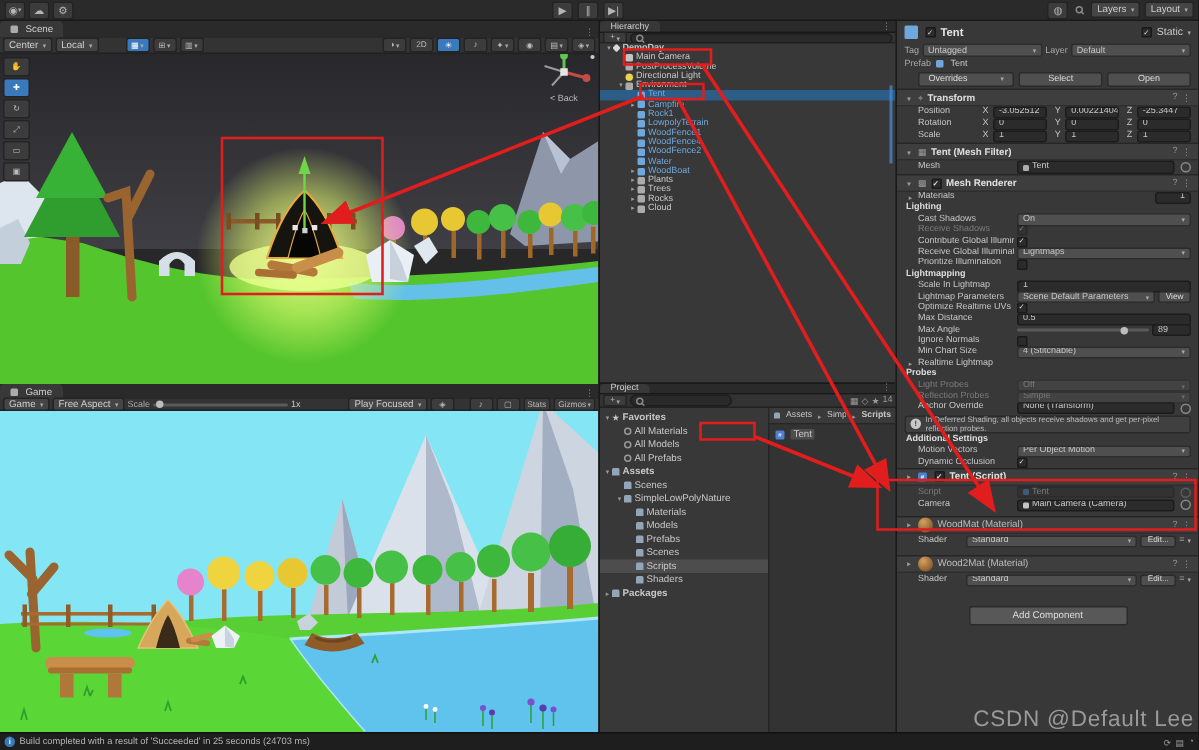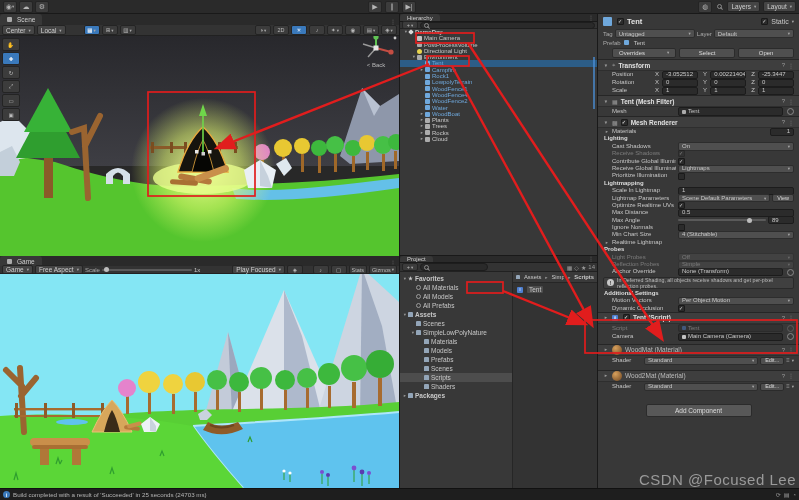--- a/index.html
+++ b/index.html
@@ -1003,21 +1003,21 @@
 
   <div id="statusbar" class="abs">
     <div class="sinfo">i</div>
     <span>Build completed with a result of 'Succeeded' in 25 seconds (24703 ms)</span>
     <div class="sp"></div>
     <span class="hic">⟳</span>
     <span class="hic">▤</span>
     <span class="hic">◔</span>
   </div>
 
-  <div id="watermark" class="abs">CSDN @Focused Lee</div>
+  <div id="watermark" class="abs">CSDN @Default Lee</div>
 
   <svg id="overlay" class="abs" width="799" height="500" xmlns="http://www.w3.org/2000/svg">
     <defs>
       <marker id="arrh" markerWidth="9" markerHeight="7" refX="7.5" refY="3.5" orient="auto">
         <path d="M0,0 L9,3.5 L0,7 Z" fill="#e11d1d"></path>
       </marker>
     </defs>
     <g id="ann-g">
         <rect x="148" y="92" width="107" height="104" fill="none" stroke="#e11d1d" stroke-width="1.7"></rect>
         <rect x="416" y="33" width="58" height="10" fill="none" stroke="#e11d1d" stroke-width="1.7"></rect>

